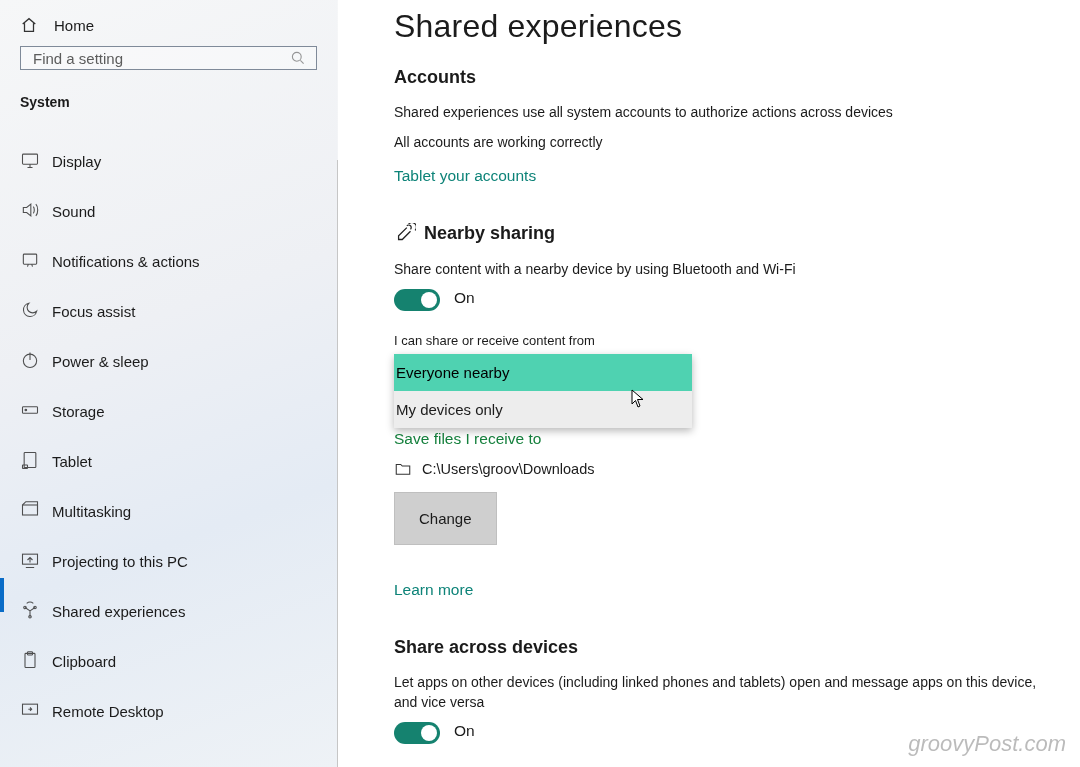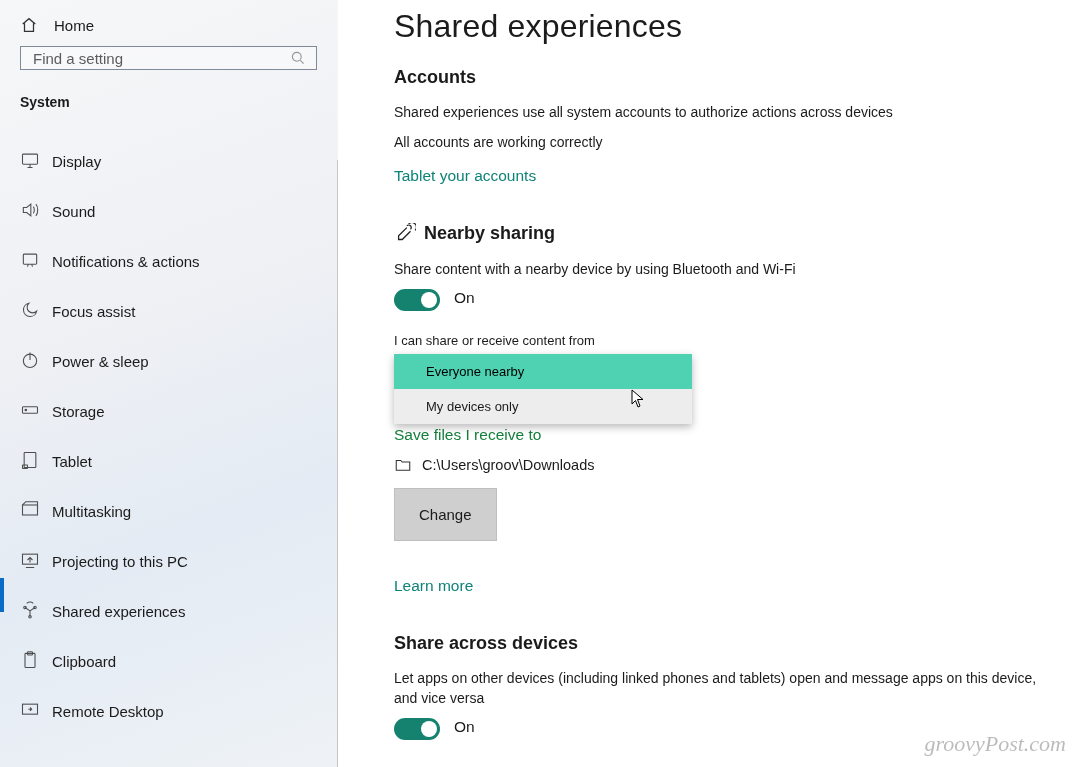--- a/index.html
+++ b/index.html
@@ -166,22 +166,22 @@
     margin-bottom: 2px;
   }
 
   .dropdown-open {
     width: 298px;
     margin-top: 6px;
     box-shadow: 0 3px 8px rgba(0,0,0,0.28);
     background: #ededed;
   }
   .dropdown-open .opt {
-    padding: 10px 32px;
-    font-size: 13px;
+    padding: 10px 2px;
+    font-size: 15px;
     cursor: default;
   }
   .dropdown-open .opt.selected {
     background: #4fd2b1;
     color: #000;
   }
 
   .cursor-arrow {
     position: absolute;
     width: 14px; height: 20px;
@@ -211,21 +211,21 @@
     cursor: pointer;
   }
 
   .section-gap { height: 34px; }
 
   .watermark {
     position: absolute;
     right: 14px;
     bottom: 10px;
     color: rgba(60,60,60,0.35);
-    font-family: Liberation Serif, serif;
+    font-family: Liberation Sans, sans-serif;
     font-style: italic;
     font-size: 22px;
     pointer-events: none;
   }
 
   svg { display:block; }
 </style>
 </head>
 <body>
 

